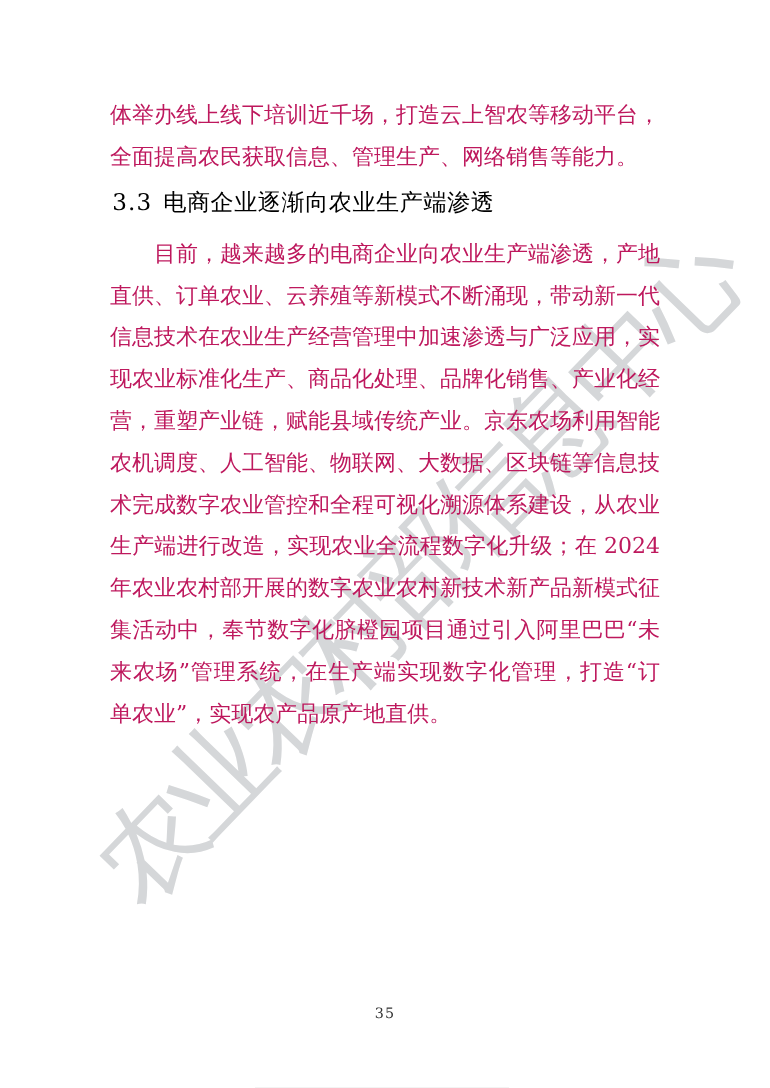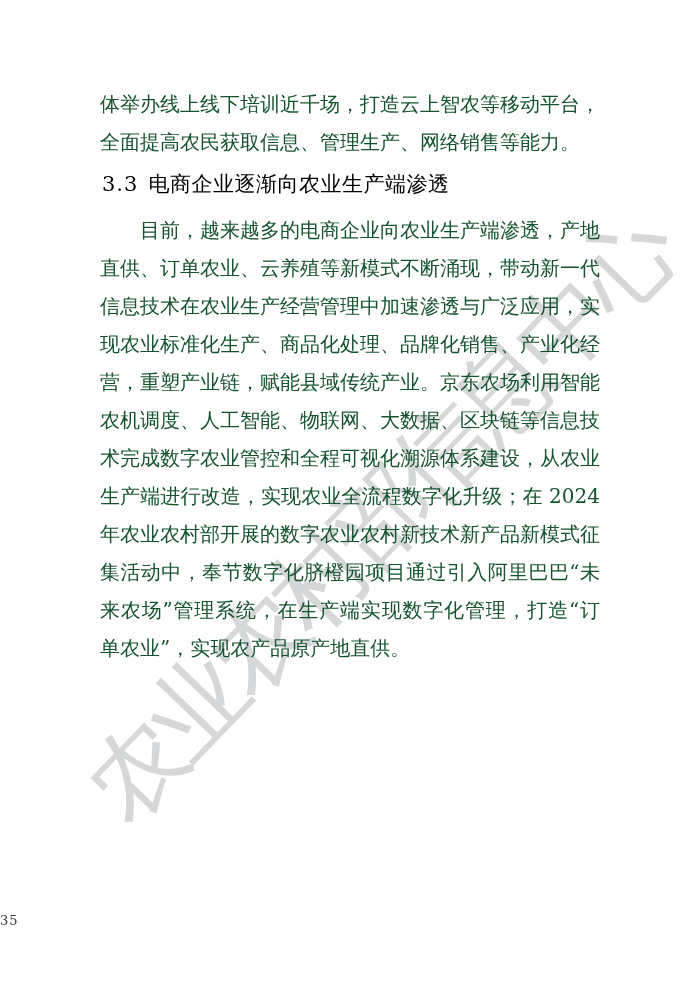--- a/index.html
+++ b/index.html
@@ -39,21 +39,21 @@
     width: 500px;
     padding-top: 85px;
     z-index: 1;
   }
   .body-para {
     margin: 0 0 6px 0;
     font-size: 20px;
     line-height: 38px;
     text-align: justify;
     text-justify: inter-ideograph;
-    color: #14532d;
+    color: #be185d;
   }
   .body-para.indent {
     text-indent: 2em;
   }
   .section-heading {
     margin: 8px 0 12px 2px;
     font-size: 21px;
     line-height: 30px;
     font-weight: 400;
     color: #000000;
@@ -62,20 +62,21 @@
   .section-heading .h-num {
     display: inline-block;
     margin-right: 10px;
     letter-spacing: 1px;
   }
   .footer {
     position: absolute;
     top: 910px;
     left: 0;
     width: 700px;
+    text-align: center;
     z-index: 1;
   }
   .page-number {
     font-size: 13px;
     color: #333333;
     letter-spacing: 1px;
   }
 </style>
 </head>
 <body>

